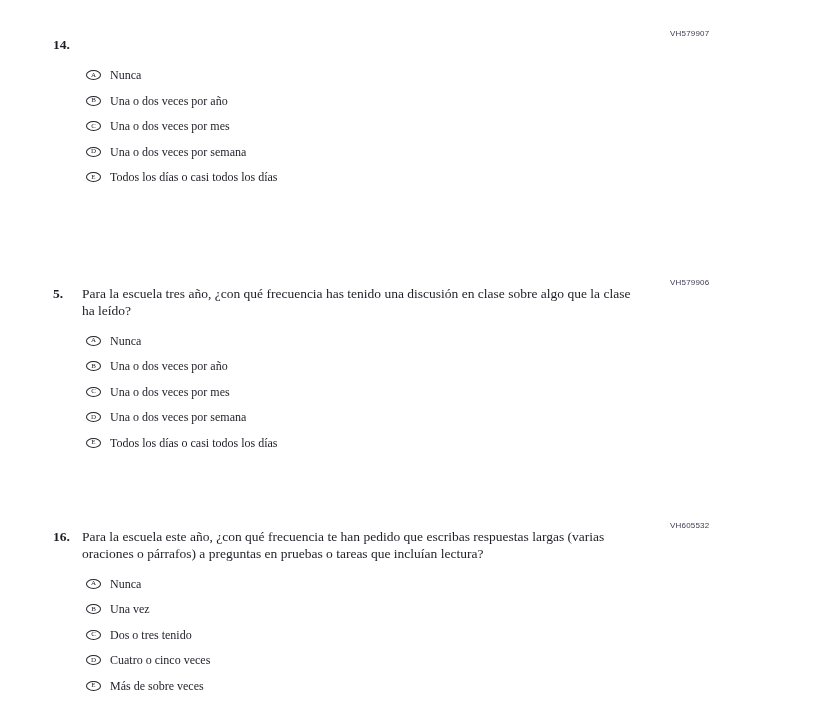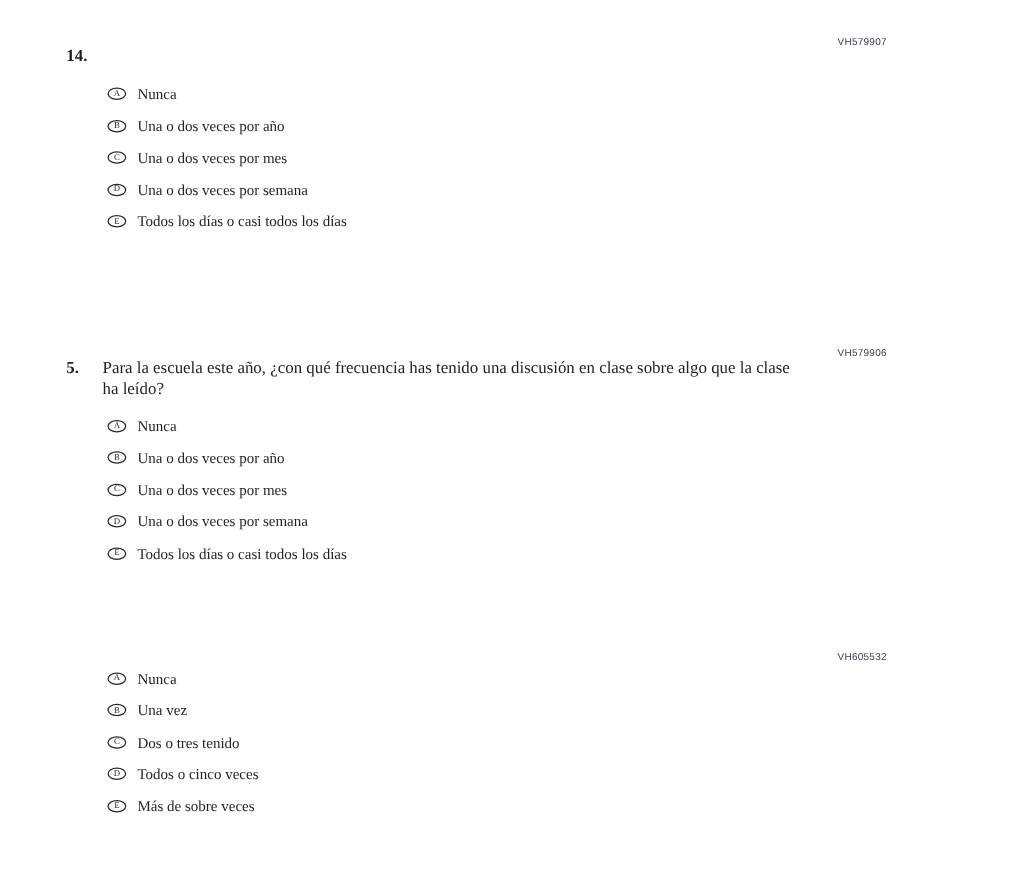--- a/index.html
+++ b/index.html
@@ -114,21 +114,21 @@
     </div>
     <div class="olabel">Todos los días o casi todos los días</div>
   </div>
 </div>
   </div>
 
   <div class="qblock q1">
     <div class="qcode">VH579906</div>
     <div class="qrow">
       <div class="qnum">5.</div>
-      <div class="qtext">Para la escuela este año, ¿con qué frecuencia has tenido una discusión en clase sobre algo que la clase ha leído?</div>
+      <div class="qtext">Para la escuela tres año, ¿con qué frecuencia has tenido una discusión en clase sobre algo que la clase ha leído?</div>
     </div>
     <div class="options">
   <div class="option">
     <div class="bubble">
       <span>A</span>
     </div>
     <div class="olabel">Nunca</div>
   </div>
 
   <div class="option">
@@ -156,20 +156,24 @@
     <div class="bubble">
       <span>E</span>
     </div>
     <div class="olabel">Todos los días o casi todos los días</div>
   </div>
 </div>
   </div>
 
   <div class="qblock q2">
     <div class="qcode">VH605532</div>
+    <div class="qrow">
+      <div class="qnum">16.</div>
+      <div class="qtext">Para la escuela este año, ¿con qué frecuencia te han pedido que escribas respuestas largas (varias oraciones o párrafos) a preguntas en pruebas o tareas que incluían lectura?</div>
+    </div>
     <div class="options">
   <div class="option">
     <div class="bubble">
       <span>A</span>
     </div>
     <div class="olabel">Nunca</div>
   </div>
 
   <div class="option">
     <div class="bubble">
@@ -182,21 +186,21 @@
     <div class="bubble">
       <span>C</span>
     </div>
     <div class="olabel">Dos o tres tenido</div>
   </div>
 
   <div class="option">
     <div class="bubble">
       <span>D</span>
     </div>
-    <div class="olabel">Todos o cinco veces</div>
+    <div class="olabel">Cuatro o cinco veces</div>
   </div>
 
   <div class="option">
     <div class="bubble">
       <span>E</span>
     </div>
     <div class="olabel">Más de sobre veces</div>
   </div>
 </div>
   </div>

